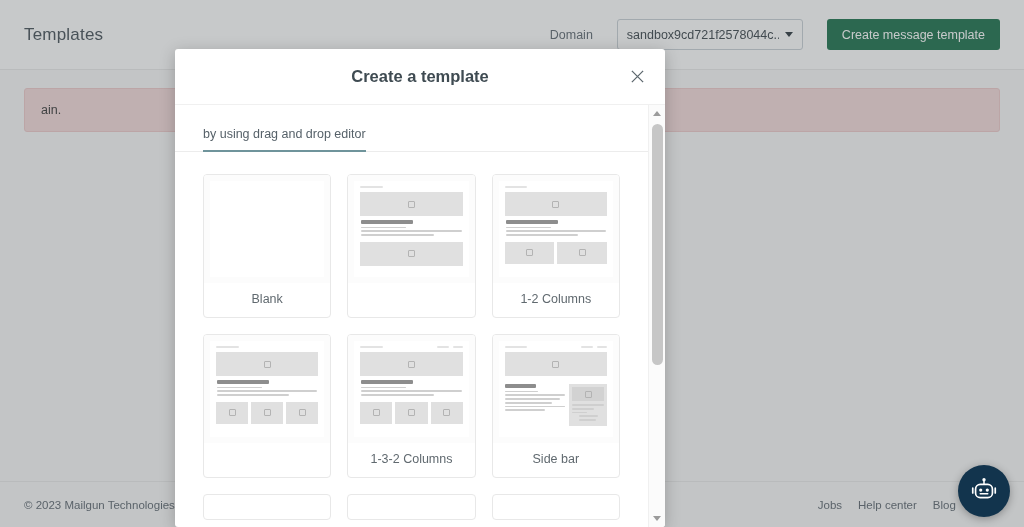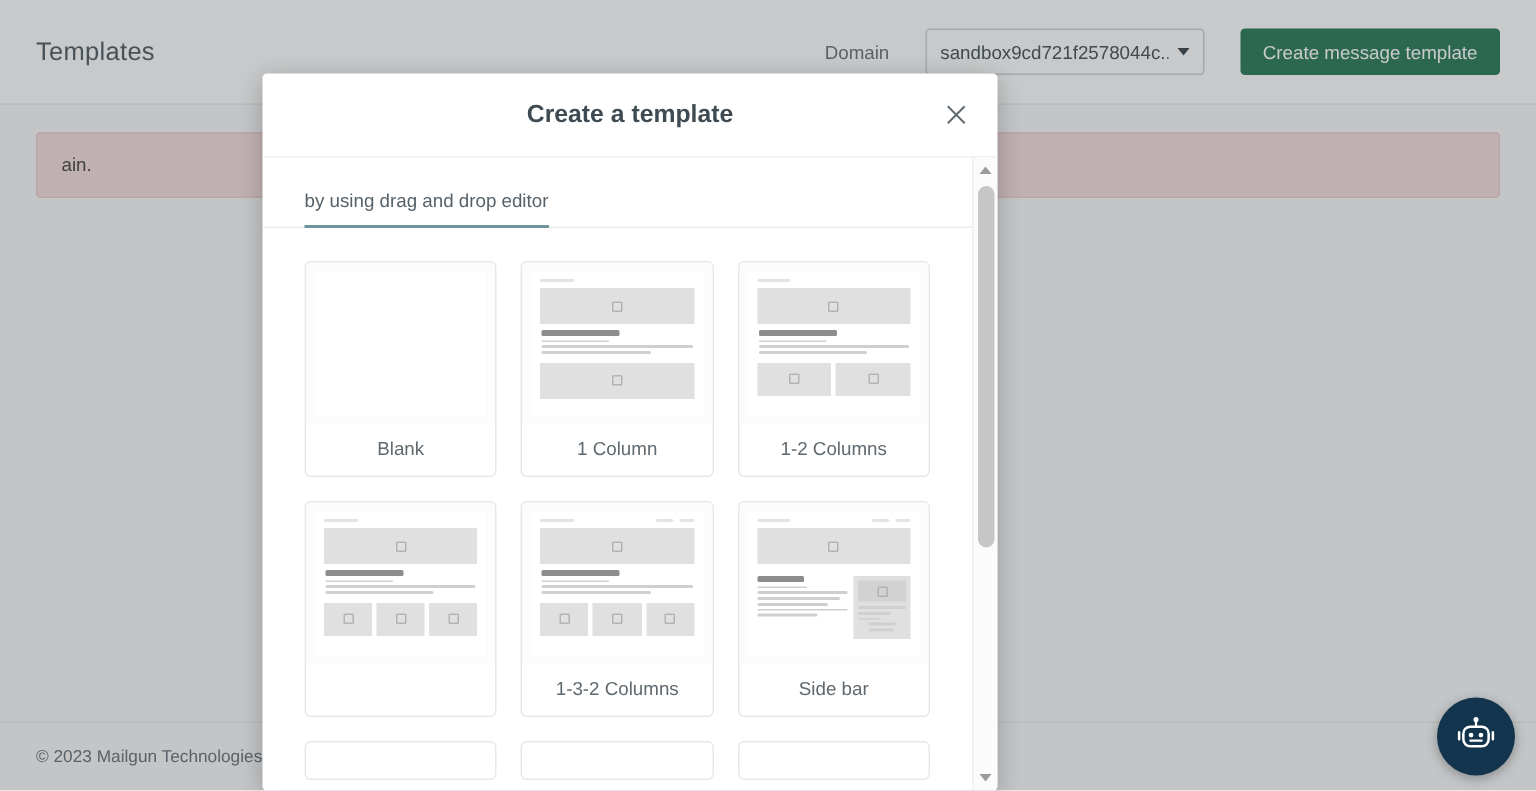--- a/index.html
+++ b/index.html
@@ -174,20 +174,26 @@
     </div>
 
     <div class="content">
       <div class="alert">
         <span>ain.</span>
       </div>
     </div>
 
     <div class="footer">
       <span>© 2023 Mailgun Technologies,</span>
+      <div class="footer-links">
+        <a>Jobs</a>
+        <a>Help center</a>
+        <a>Blog</a>
+        <a>Team</a>
+      </div>
     </div>
   </div>
 
   <div class="overlay"></div>
 
   <div class="modal">
     <div class="modal-head">
       <div class="modal-title">Create a template</div>
       <div class="modal-close">
         <svg viewBox="0 0 16 16" aria-hidden="true">
@@ -225,21 +231,20 @@
                   <div class="t-title"></div>
                   <div class="t-line" style="width:45%"></div>
                   <div class="t-line" style="width:100%"></div>
                   <div class="t-line" style="width:72%"></div>
                 </div>
                 <div class="t-hero" style="margin-top:4px;height:24px">
                     <span class="t-ico"></span>
                   </div>
               </div>
             </div>
-            <div class="card-label">1 Column</div>
           </div>
 
           <div class="card">
             <div class="thumb">
               <div class="thumb-inner t-pad">
                 <div class="t-preheader">
                     <div class="bar light" style="width:22%"></div>
                   </div>
                 <div class="t-hero">
                     <span class="t-ico"></span>

